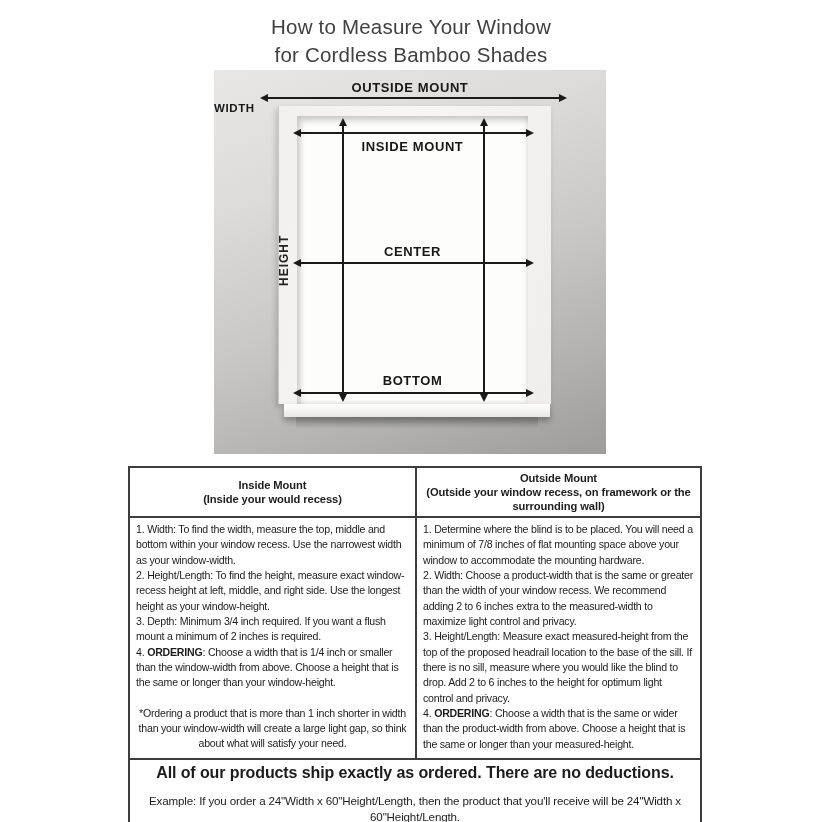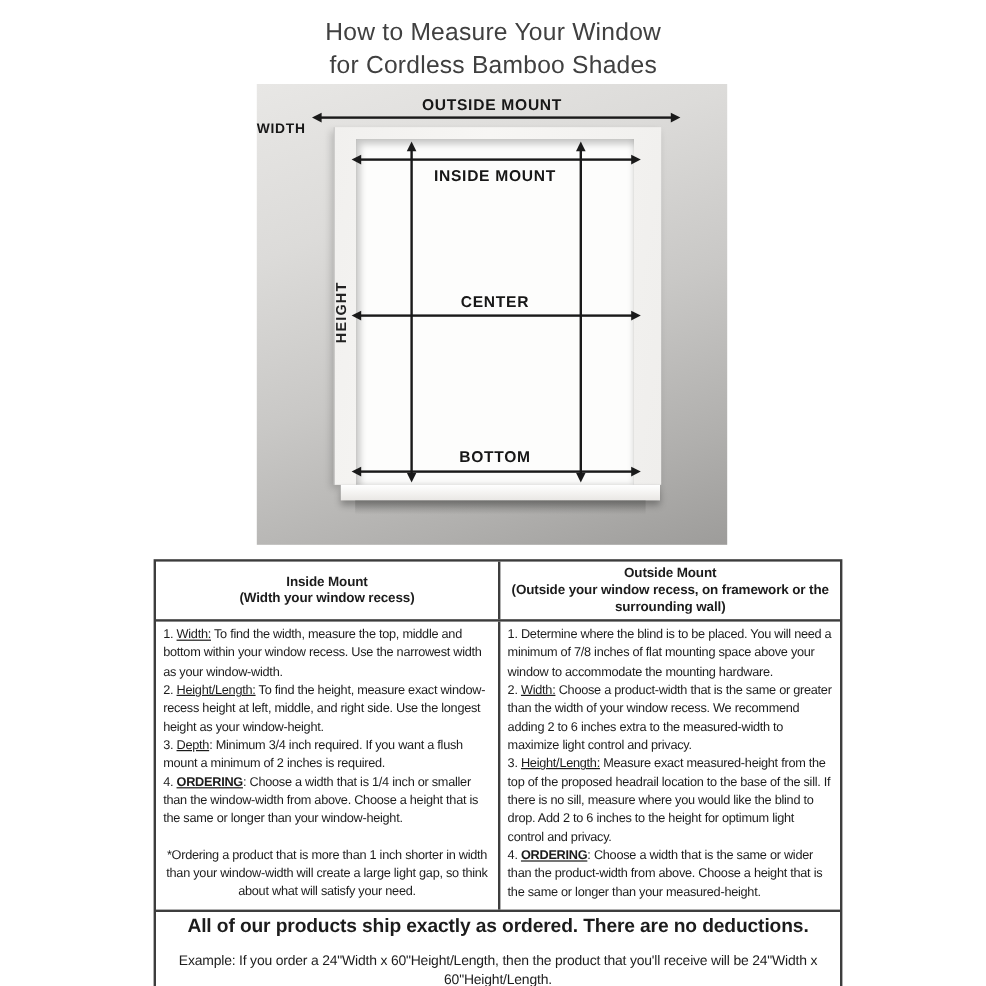--- a/index.html
+++ b/index.html
@@ -55,21 +55,21 @@
   .trow{display:flex;}
   .thead .cell{min-height:46px;}
   .cell{box-sizing:border-box;width:285px;padding:3px 6px;}
   .cell.right{border-left:2px solid #3d3d3d;width:285px;}
   .thead{border-bottom:2px solid #3d3d3d;}
   .hcell{display:flex;flex-direction:column;justify-content:center;text-align:center;
          font-weight:bold;font-size:11.2px;line-height:14px;letter-spacing:-.1px;}
   .tbody .cell{font-size:10.6px;line-height:15.35px;letter-spacing:-.22px;padding:4px 6px 6px 6px;}
   .item{margin:0;}
   .note{margin-top:15px;text-align:center;}
-  .u{text-decoration:underline;margin-top:44px;}
+  .u{margin-top:44px;}
   .b{font-weight:bold;}
   .tfoot{border-top:2px solid #3d3d3d;text-align:center;padding:5px 4px 7px 4px;}
   .f1{font-weight:bold;font-size:16px;line-height:16px;letter-spacing:-.1px;}
   .f2{font-size:11.6px;line-height:16px;letter-spacing:-.15px;max-width:556px;margin:12px auto;}
 </style>
 </head>
 <body>
 
 <div class="page">
 
@@ -100,21 +100,21 @@
 
     <div class="lbl b-label">BOTTOM</div>
     <div class="harrow b-arrow"></div>
   </div>
 
   <div class="mtable">
 
     <div class="trow thead">
       <div class="cell hcell">
         <div>Inside Mount</div>
-        <div>(Width your window recess)</div>
+        <div>(Inside your would recess)</div>
       </div>
       <div class="cell hcell right">
         <div>Outside Mount</div>
         <div>(Outside your window recess, on framework or the surrounding wall)</div>
       </div>
     </div>
 
     <div class="trow tbody">
       <div class="cell">
         <p class="item"><span>1. </span><span class="u">Width:</span><span> To find the width, measure the top, middle and bottom within your window recess. Use the narrowest width as your window-width.</span></p>

